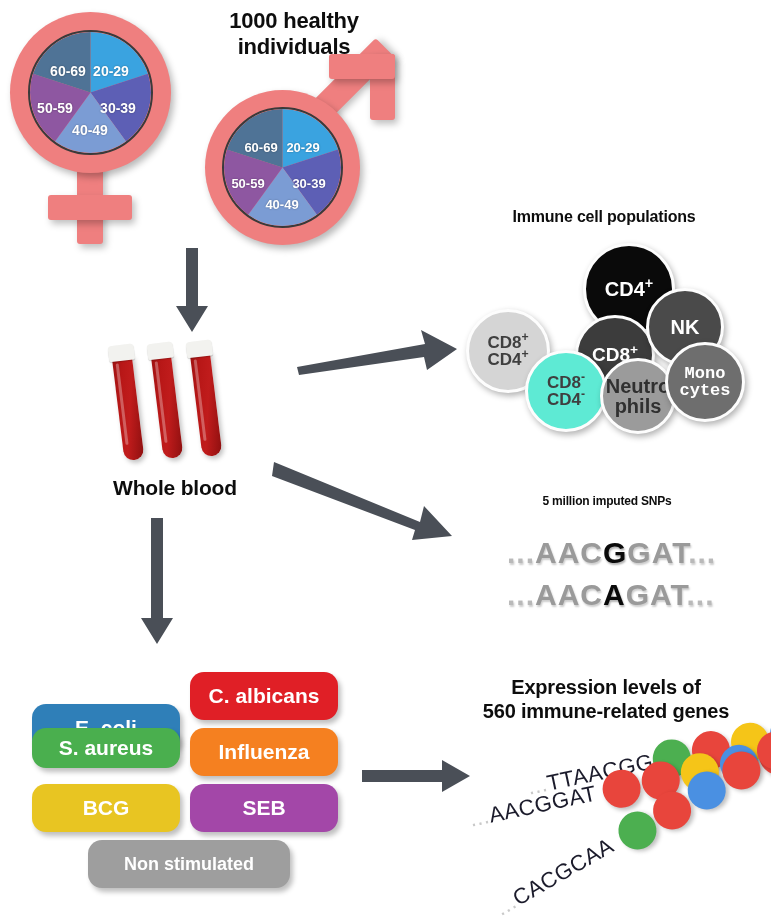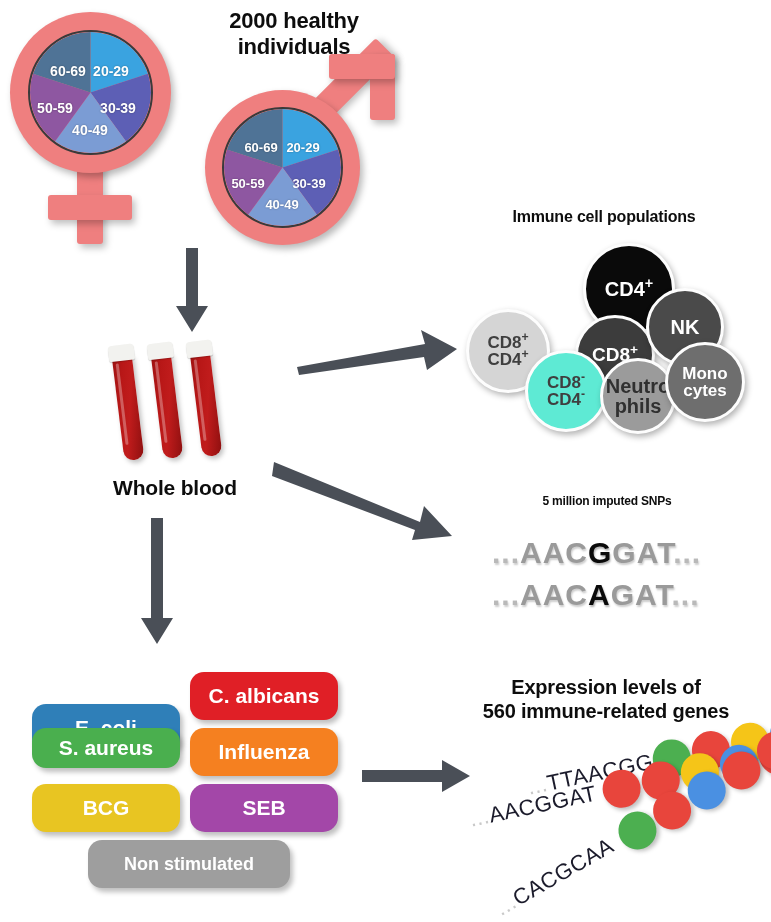--- a/index.html
+++ b/index.html
@@ -42,21 +42,21 @@
 
   
   .cell{position:absolute;border-radius:50%;display:flex;align-items:center;
         justify-content:center;text-align:center;font-weight:bold;
         line-height:1.02;border:3px solid #fdfdfd;box-sizing:border-box;
         box-shadow:2px 3px 6px rgba(0,0,0,.30);}
   .cell sup{font-size:.72em;vertical-align:super;line-height:0;}
 
   
   .snp-row{position:absolute;white-space:nowrap;font-weight:bold;
-           font-family:"Liberation Sans","DejaVu Sans",sans-serif;}
+           font-family:"Liberation Sans","DejaVu Sans",sans-serif;margin-left:15px;}
   .snp-row .dim{color:#b9b9b9;text-shadow:1px 2px 2px rgba(0,0,0,.20);}
   .snp-row .mid{color:#9a9a9a;text-shadow:1px 2px 2px rgba(0,0,0,.20);}
   .snp-row .hot{color:#0a0a0a;text-shadow:1px 2px 2px rgba(0,0,0,.30);}
 
   
   .chip{position:absolute;border-radius:14px;display:flex;align-items:center;
         justify-content:center;color:#fff;font-weight:bold;
         box-shadow:3px 4px 5px rgba(0,0,0,.25);}
 
   
@@ -66,21 +66,21 @@
   .strand .seq .el{color:#c9c9c9;}
   .bead{position:absolute;border-radius:50%;
         box-shadow:2px 3px 4px rgba(0,0,0,.25);}
 </style>
 </head>
 <body>
 
 <div class="stage">
 
   <div class="abs hdr" style="left:186px;top:8px;width:216px;font-size:22px;">
-    <div>2000 healthy</div>
+    <div>1000 healthy</div>
     <div>individuals</div>
   </div>
 
   <div class="sym" style="left:10px;top:12px;width:185px;height:230px;">
 
     <div class="stem" style="left:67px;top:150px;width:26px;height:82px;border-radius:3px;
                 box-shadow:3px 4px 7px rgba(0,0,0,.25);"></div>
 
     <div class="stem" style="left:38px;top:183px;width:84px;height:25px;border-radius:3px;
                 box-shadow:3px 4px 7px rgba(0,0,0,.25);"></div>
@@ -194,21 +194,21 @@
       </div>
       <div class="cell" style="left: 466px; top: 309px; width: 84px; height: 84px; background: rgb(213, 213, 213); color: rgb(63, 63, 63); font-size: 17px; z-index: 14;">
         <span>CD8<sup>+</sup><br>CD4<sup>+</sup></span>
       </div>
       <div class="cell" style="left: 525px; top: 350px; width: 82px; height: 82px; background: #5eead4; color: rgb(63, 63, 63); font-size: 17px; z-index: 15;">
         <span>CD8<sup>-</sup><br>CD4<sup>-</sup></span>
       </div>
       <div class="cell" style="left: 600px; top: 358px; width: 76px; height: 76px; background: rgb(155, 155, 155); color: rgb(48, 48, 48); font-size: 20px; z-index: 16;">
         <span>Neutro<br>phils</span>
       </div>
-      <div class="cell" style="left: 665px; top: 342px; width: 80px; height: 80px; background: rgb(110, 110, 110); color: rgb(255, 255, 255); font-size: 17px; z-index: 17;">
+      <div class="cell" style="left: 665px; top: 342px; width: 80px; height: 80px; background: rgb(110, 110, 110); color: rgb(255, 255, 255); font-size: 17px; z-index: 17; font-family: Liberation Mono, monospace;">
         <span>Mono<br>cytes</span>
       </div>
     </div>
 
   <div class="abs hdr" style="left:452px;top:494px;width:310px;font-size:12px;">5 million imputed SNPs</div>
 
   <div class="snp-row" style="left:492px;top:536px;font-size:30px;letter-spacing:1px;">
     <span class="dim">...</span><span class="mid">AAC</span><span class="hot">G</span><span class="mid">GAT</span><span class="dim">...</span>
   </div>
 
@@ -225,21 +225,21 @@
       </div>
       <div class="chip" style="left: 32px; top: 728px; width: 148px; height: 40px; background: rgb(74, 175, 78); font-size: 21px;">
         <span>S. aureus</span>
       </div>
       <div class="chip" style="left: 190px; top: 728px; width: 148px; height: 48px; background: rgb(245, 128, 32); font-size: 21px;">
         <span>Influenza</span>
       </div>
       <div class="chip" style="left: 32px; top: 784px; width: 148px; height: 48px; background: rgb(232, 197, 34); font-size: 21px;">
         <span>BCG</span>
       </div>
-      <div class="chip" style="left: 190px; top: 784px; width: 148px; height: 48px; background: rgb(163, 71, 168); font-size: 21px; border-radius: 15px;">
+      <div class="chip" style="left: 190px; top: 784px; width: 148px; height: 48px; background: rgb(163, 71, 168); font-size: 21px;">
         <span>SEB</span>
       </div>
       <div class="chip" style="left: 88px; top: 840px; width: 202px; height: 48px; background: rgb(158, 158, 158); font-size: 18px;">
         <span>Non stimulated</span>
       </div>
     </div>
 
   <div class="arrow" style="left:362px;top:758px;width:110px;height:36px;">
     <svg width="110" height="36" viewBox="0 0 110 36">
       <path d="M0,12 L80,12 L80,2 L108,18 L80,34 L80,24 L0,24 Z" fill="#4a4f57"></path>

